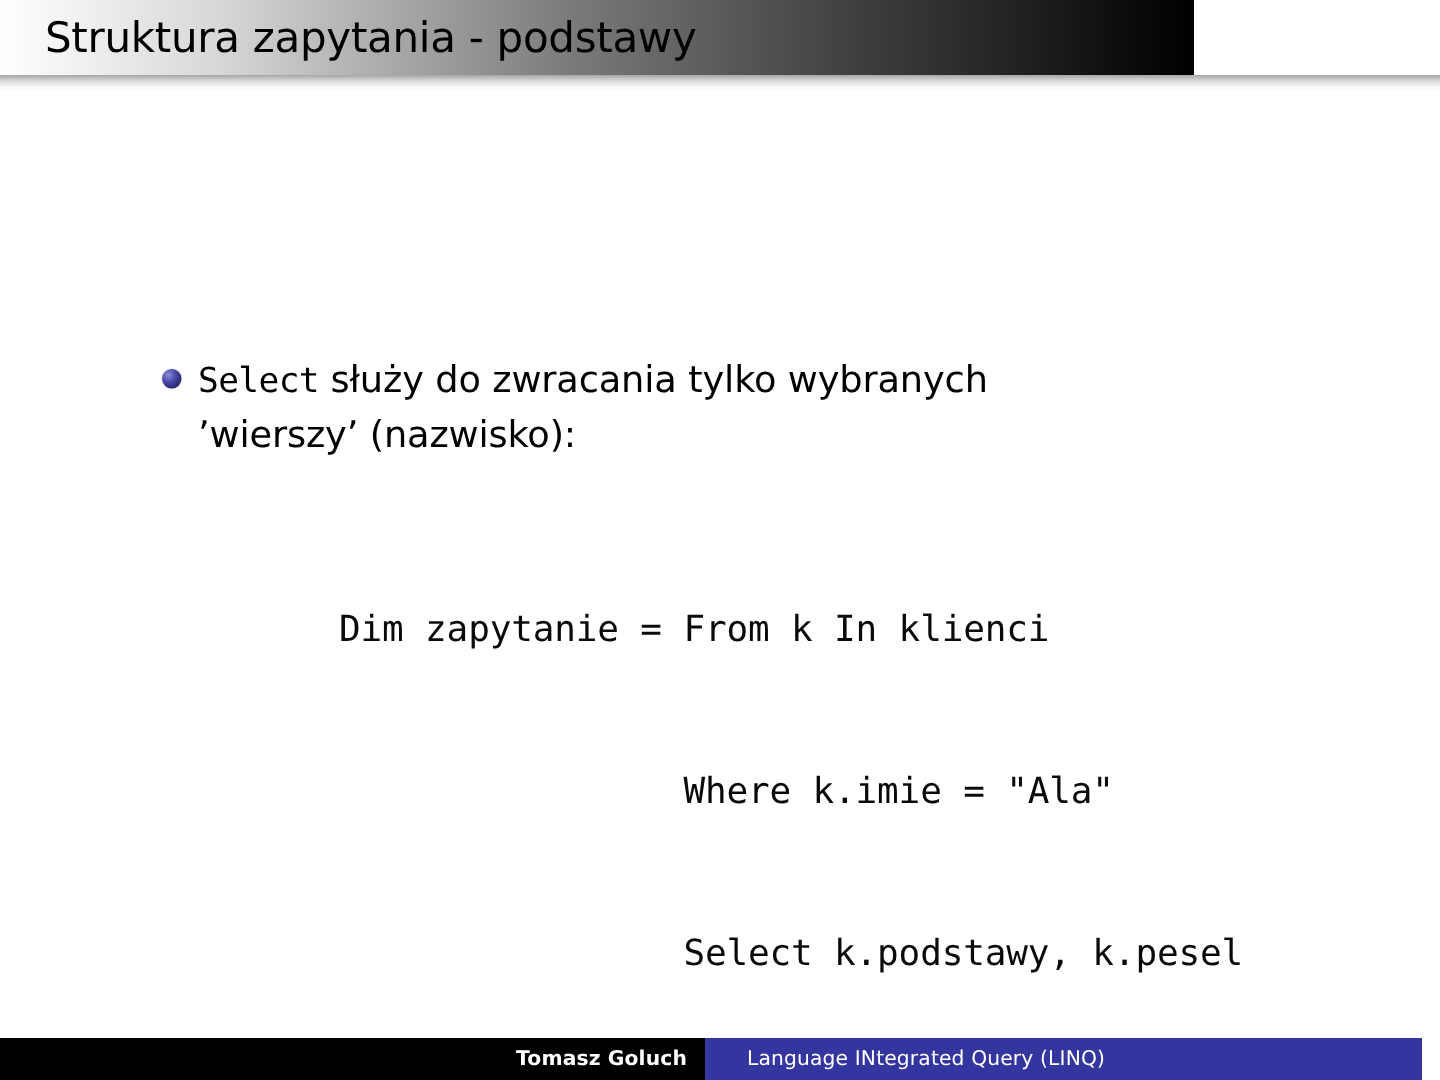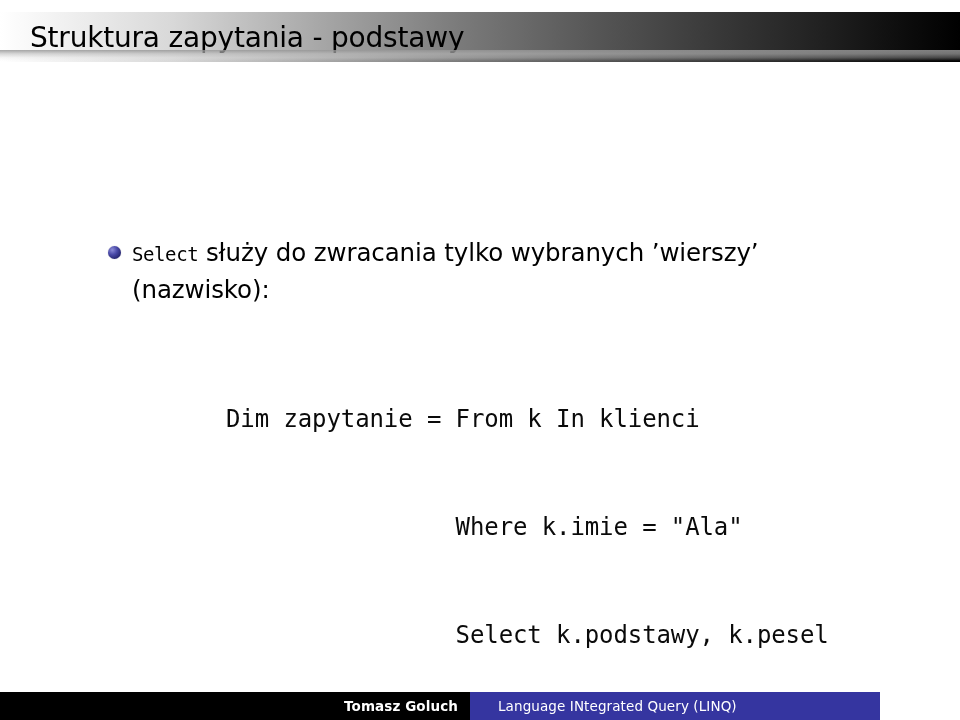--- a/index.html
+++ b/index.html
@@ -20,22 +20,22 @@
     position: relative;
     width: 960px;
     height: 720px;
     background: #ffffff;
   }
 
   
   .titlebar {
     position: absolute;
     left: 0;
-    top: 12px;
-    width: 960px;
+    top: 0;
+    width: 796px;
     height: 50px;
     background: linear-gradient(to right,
         #ffffff 0%,
         #f2f2f2 6%,
         #d8d8d8 18%,
         #a8a8a8 33%,
         #7a7a7a 48%,
         #565656 62%,
         #3a3a3a 74%,
         #222222 85%,
@@ -104,21 +104,21 @@
     margin-left: 11px;
     max-width: 640px;
     font-family: "DejaVu Sans", sans-serif;
     font-size: 24.5px;
     line-height: 35px;
     color: #000000;
     letter-spacing: -0.1px;
   }
   .bullet-text .kw {
     font-family: "DejaVu Sans Mono", monospace;
-    font-size: 19px;
+    font-size: 23px;
     letter-spacing: -0.4px;
     margin-top: 20px;
   }
 
   
   .codeblock {
     position: absolute;
     left: 0;
     top: 268px;
     width: 960px;
@@ -132,21 +132,21 @@
   .codeline {
     padding-left: 226px;
     white-space: pre;
   }
 
   
   .footer {
     position: absolute;
     left: 0;
     bottom: 0;
-    width: 880px;
+    width: 948px;
     height: 28px;
     display: flex;
     align-items: stretch;
   }
   .footer-author {
     flex: 0 0 470px;
     background: #000000;
     display: flex;
     align-items: center;
     justify-content: flex-end;

